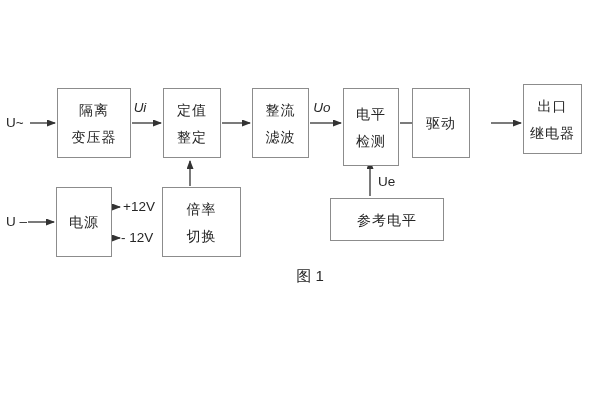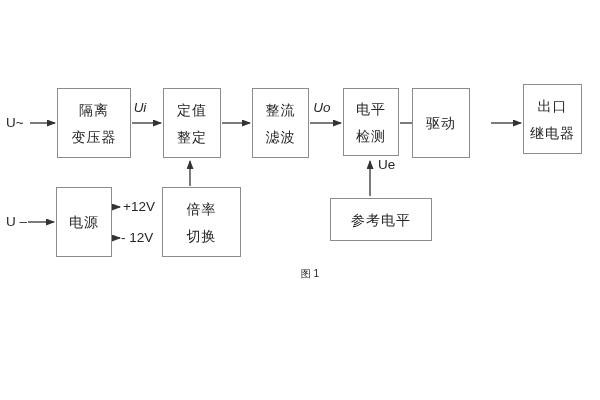--- a/index.html
+++ b/index.html
@@ -45,21 +45,21 @@
     font-size:13.5px;
     line-height:1;
     white-space:nowrap;
     color:var(--text);
   }
   .sig.center{text-align:center;font-style:italic;}
   .caption{
     position:absolute;
     left:270px;top:267px;width:80px;
     text-align:center;
-    font-size:10px;
+    font-size:15px;
     color:var(--text);
   }
 </style>
 </head>
 <body>
 
 <div class="canvas">
 
   <svg class="wires" viewBox="0 0 600 400" xmlns="http://www.w3.org/2000/svg">
     <defs>
@@ -88,21 +88,21 @@
   <div class="block" style="left:163px;top:88px;width:58px;height:70px">
     <span>定值</span>
     <span>整定</span>
   </div>
 
   <div class="block" style="left:252px;top:88px;width:57px;height:70px">
     <span>整流</span>
     <span>滤波</span>
   </div>
 
-  <div class="block" style="left:343px;top:88px;width:56px;height:68px">
+  <div class="block" style="left:343px;top:88px;width:56px;height:78px">
     <span>电平</span>
     <span>检测</span>
   </div>
 
   <div class="block" style="left:412px;top:88px;width:58px;height:70px">
     <span>驱动</span>
   </div>
 
   <div class="block" style="left:523px;top:84px;width:59px;height:70px">
     <span>出口</span>
@@ -111,27 +111,27 @@
 
   <div class="block" style="left:56px;top:187px;width:56px;height:70px">
     <span>电源</span>
   </div>
 
   <div class="block" style="left:162px;top:187px;width:79px;height:70px">
     <span>倍率</span>
     <span>切换</span>
   </div>
 
-  <div class="block" style="left:330px;top:198px;width:102px;height:43px;gap:0">
+  <div class="block" style="left:330px;top:198px;width:114px;height:43px;gap:0">
     <span>参考电平</span>
   </div>
 
   <div class="sig" style="left:6px;top:116px">U~</div>
   <div class="sig center" style="left:128px;top:101px;width:24px">Ui</div>
   <div class="sig center" style="left:308px;top:101px;width:28px">Uo</div>
   <div class="sig" style="left:6px;top:215px">U –</div>
   <div class="sig" style="left:123px;top:200px">+12V</div>
   <div class="sig" style="left:121px;top:231px">- 12V</div>
-  <div class="sig" style="left:378px;top:158px">Ue</div>
+  <div class="sig" style="left:378px;top:175px">Ue</div>
 
   <div class="caption">图 1</div>
 
 </div>
 
 </body></html>

